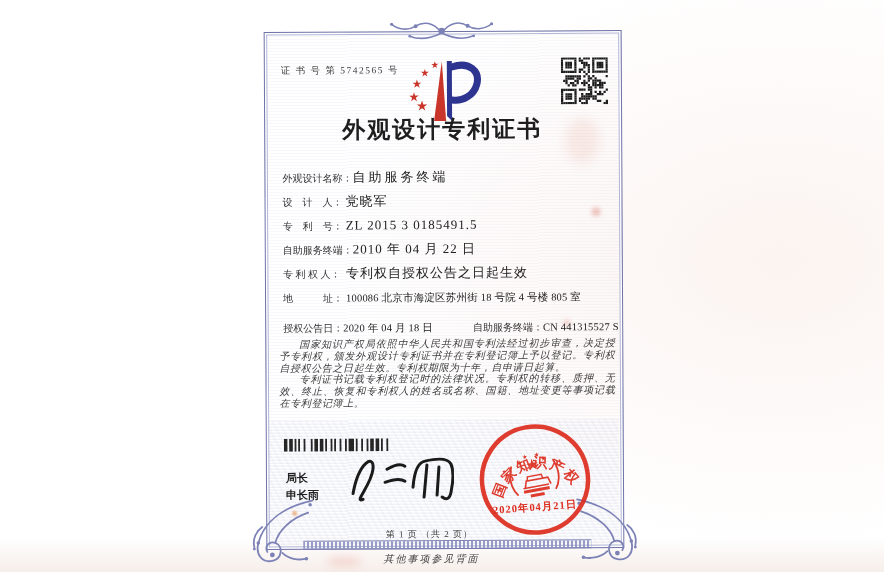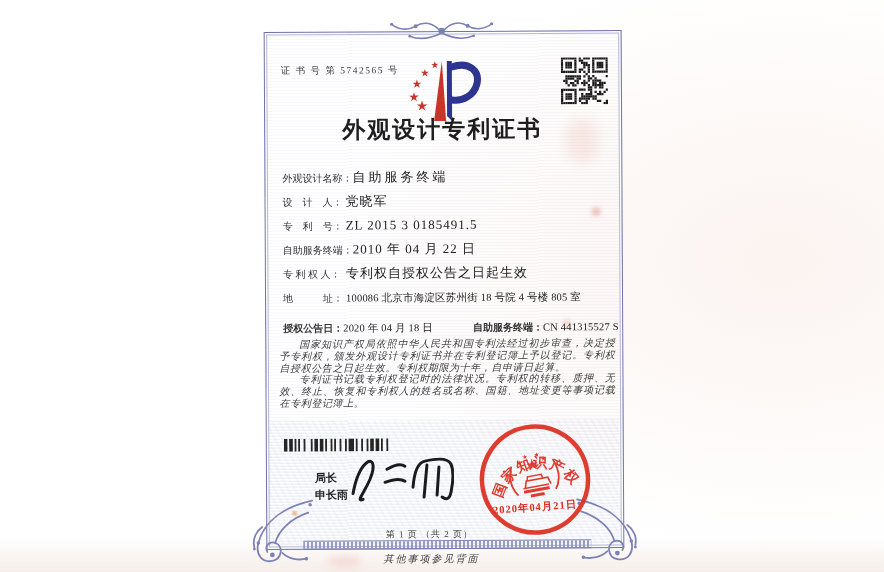--- a/index.html
+++ b/index.html
@@ -52,33 +52,33 @@
   }
 
   .fields{position:absolute;left:283px;top:167px;width:330px;}
   .f-row{height:24px;white-space:nowrap;}
   .f-label{display:inline-block;min-width:63px;font-size:10px;color:#333;vertical-align:baseline;}
   .f-value{font-size:13px;letter-spacing:1px;color:#222;vertical-align:baseline;}
   .f-value.addr{font-size:10.5px;letter-spacing:0.2px;}
   .f-value.name{letter-spacing:3px;}
 
   .grant-row{position:absolute;left:283px;top:317px;width:330px;white-space:nowrap;}
-  .grant-row .f-label{min-width:0;font-weight:bold;}
+  .grant-row .f-label{min-width:0;}
   .grant-sep{display:inline-block;width:40px;}
 
   .body-text{
     position:absolute;left:279px;top:338px;width:336px;
     font-size:10px;line-height:11.8px;letter-spacing:0.6px;
     font-style:italic;color:#3c3c3c;text-align:justify;
   }
   .body-text p{margin:0;text-indent:2em;}
 
   .barcode{position:absolute;left:283px;top:438px;width:108px;height:13px;}
 
-  .signer{position:absolute;left:285px;top:469px;font-family:"Liberation Sans","DejaVu Sans",sans-serif;font-weight:600;margin-left:29px;}
+  .signer{position:absolute;left:285px;top:469px;font-family:"Liberation Sans","DejaVu Sans",sans-serif;font-weight:600;}
   .signer div{font-size:11px;line-height:17px;color:#222;}
 
   .signature{position:absolute;left:338px;top:447px;width:115px;height:64px;}
 
   .seal{position:absolute;left:477px;top:423px;width:114px;height:114px;}
   .seal svg{position:absolute;left:0;top:0;width:114px;height:114px;opacity:.92;}
   .seal-date{
     position:absolute;left:477px;top:501px;width:114px;text-align:center;
     color:#dd2d1f;font-size:10.5px;font-weight:bold;letter-spacing:1px;
     transform:rotate(-4deg);

